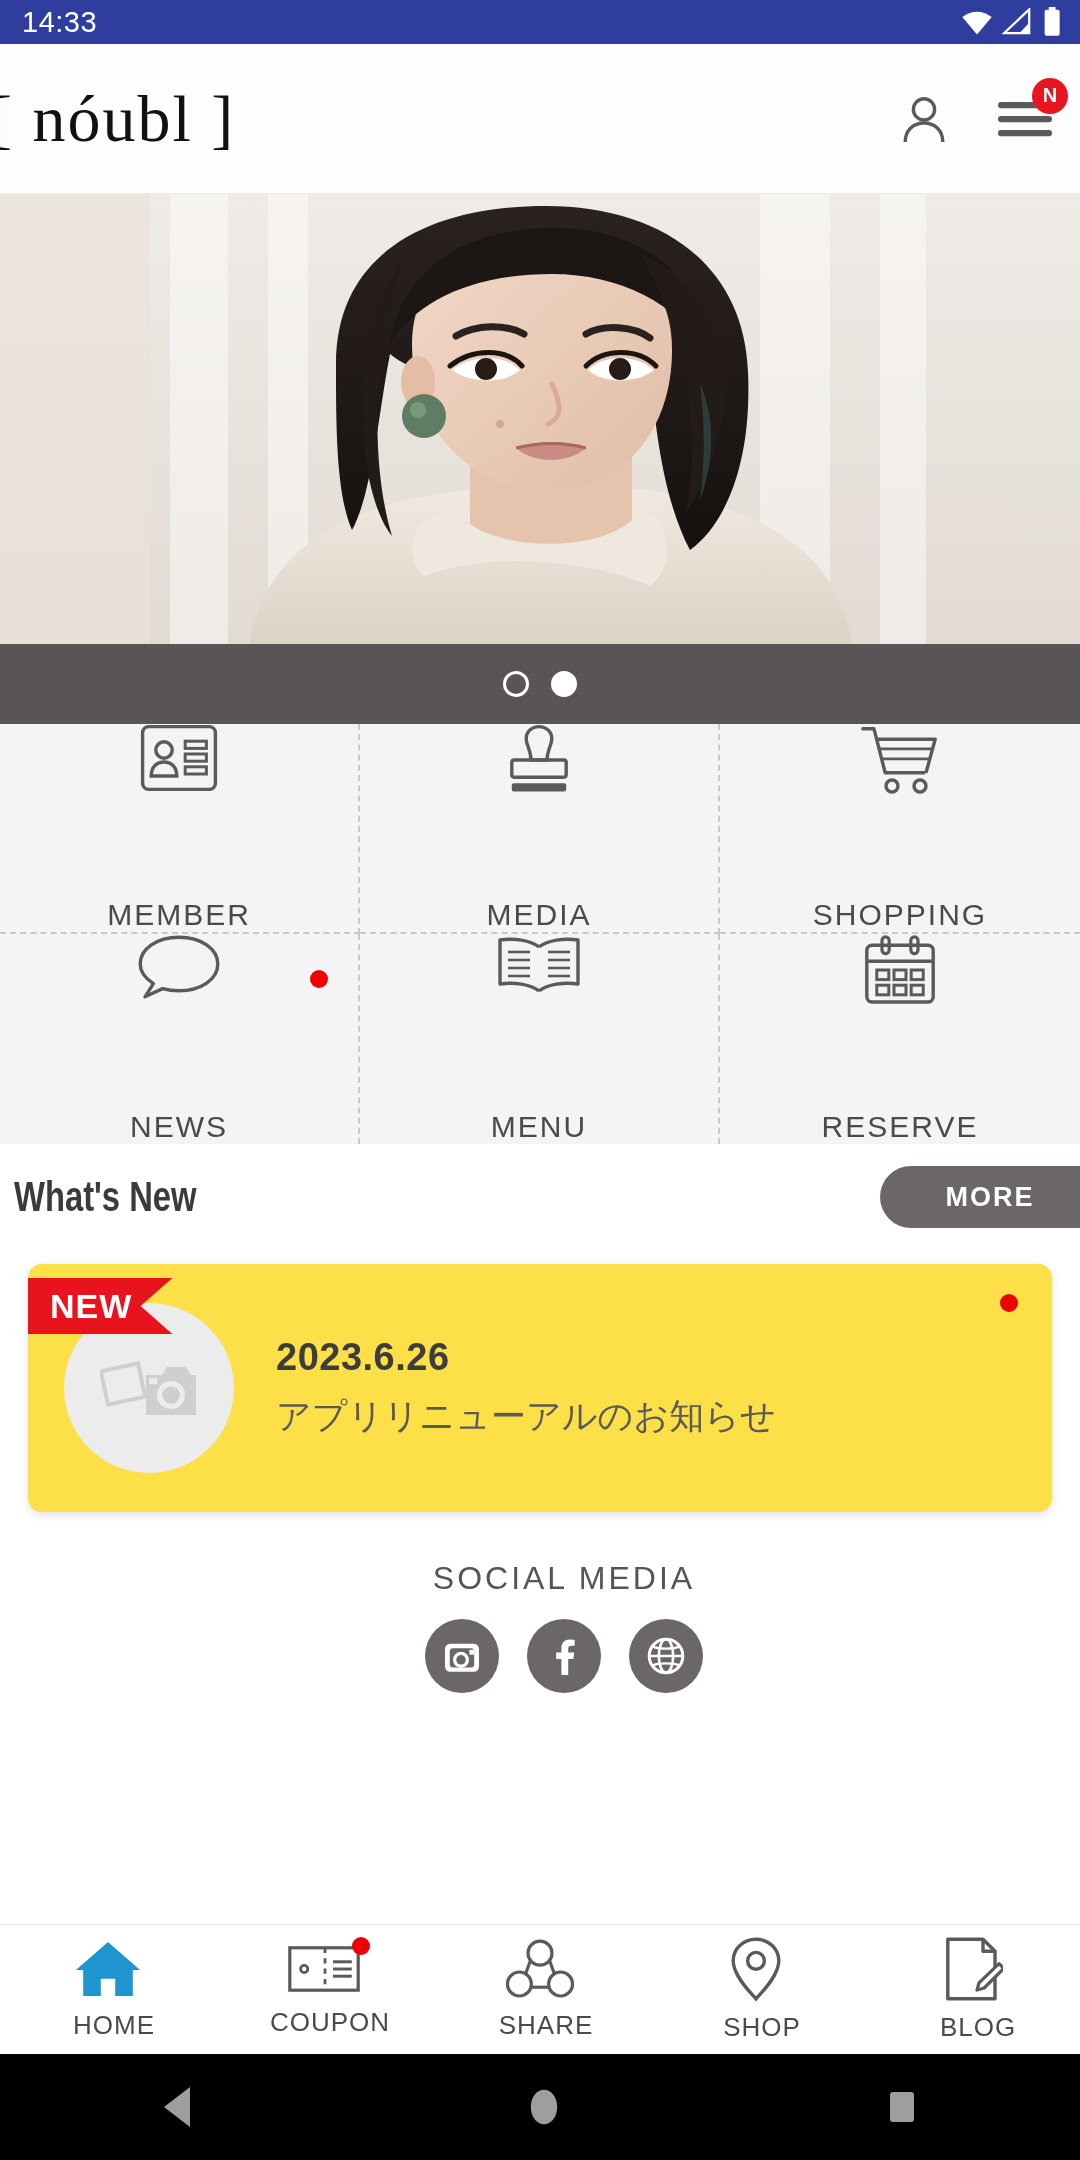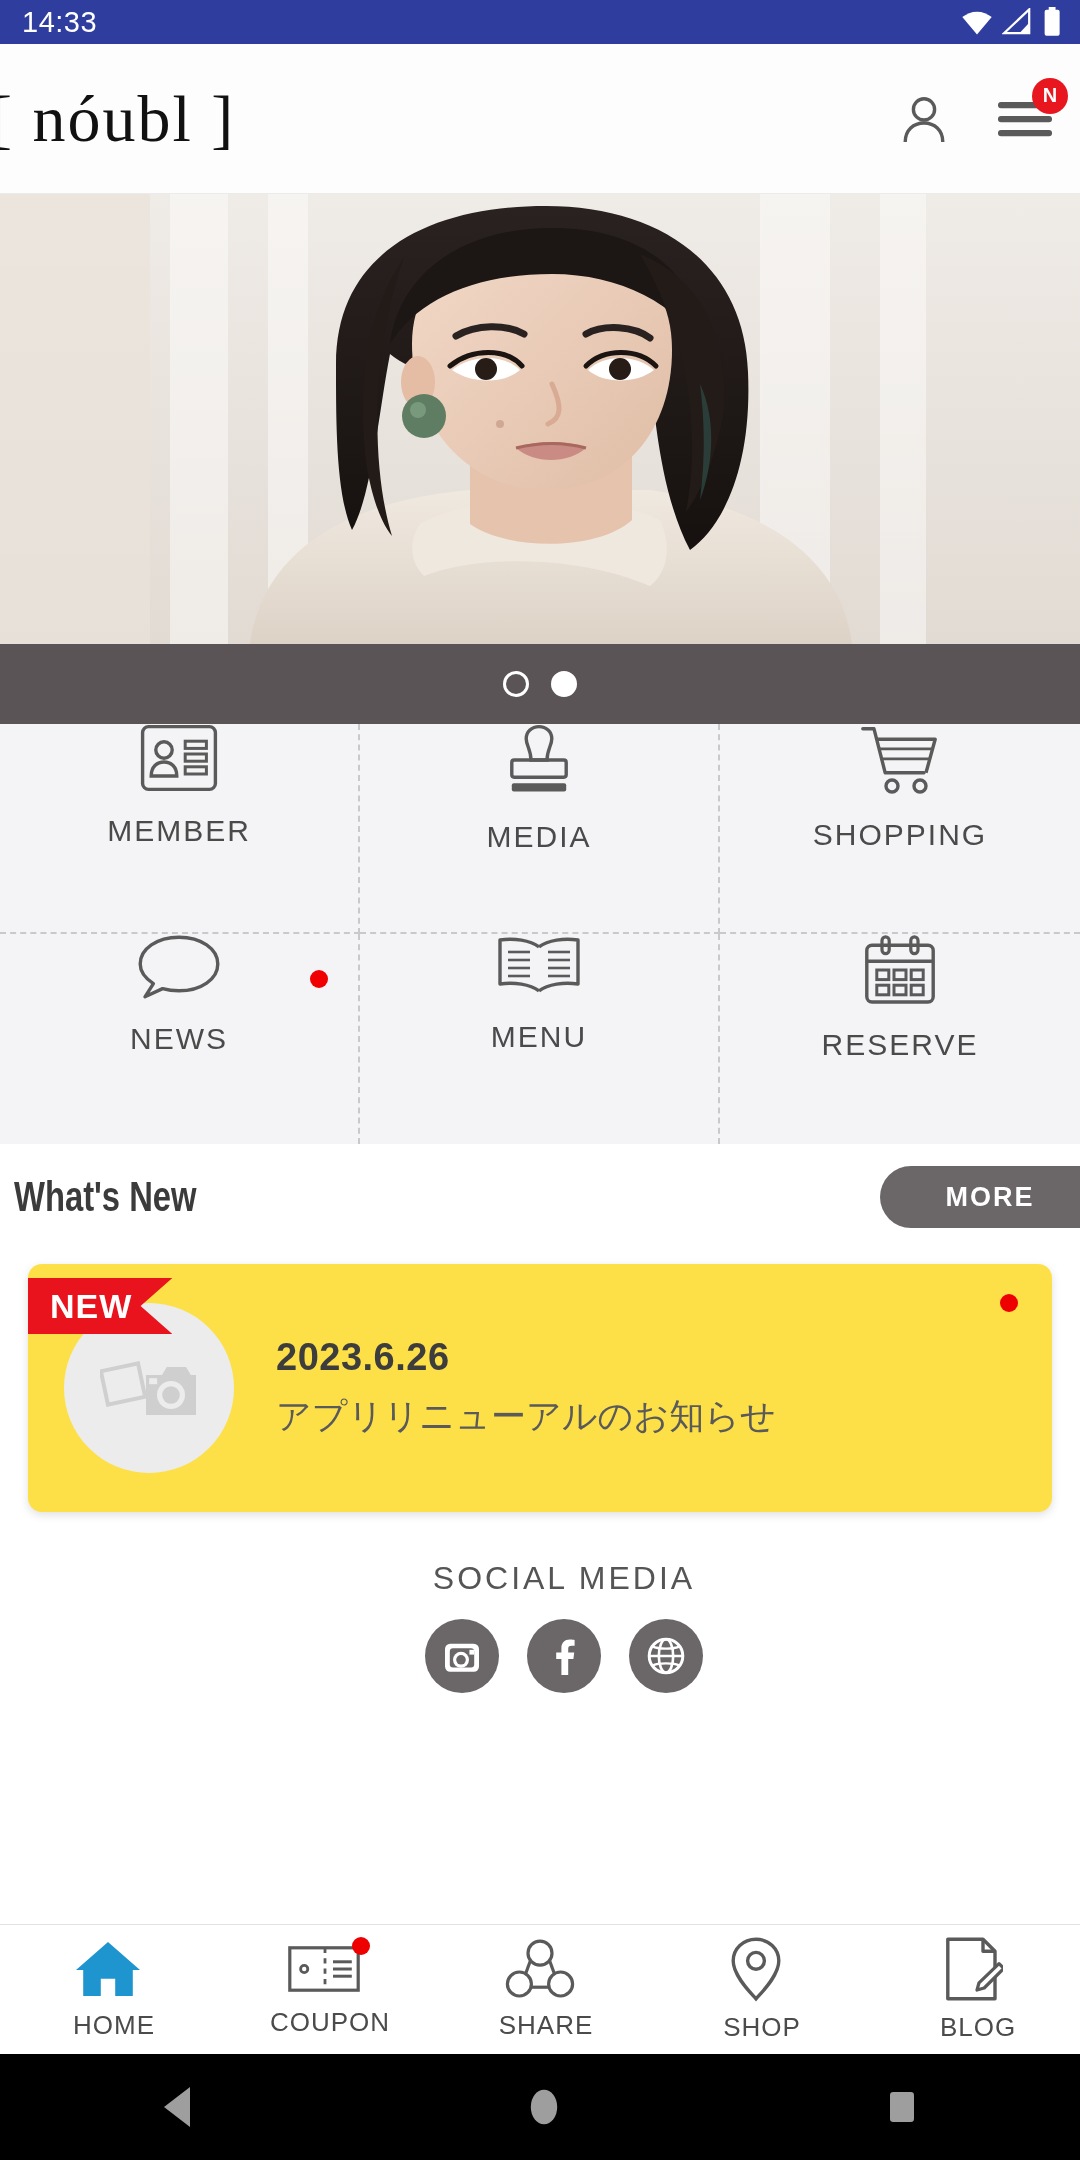--- a/index.html
+++ b/index.html
@@ -49,21 +49,21 @@
     width:1080px; height:80px; background:#5a5457;
     display:flex; align-items:center; justify-content:center; gap:22px;
   }
   .dot{ width:26px; height:26px; border-radius:50%; border:3px solid #fff; }
   .dot.active{ background:#fff; }
 
   
   .grid{ background:#f4f4f6; display:grid; grid-template-columns:repeat(3,1fr); }
   .cell{
     position:relative; height:210px;
-    display:flex; flex-direction:column; align-items:center; justify-content:flex-start;
+    display:flex; flex-direction:column; align-items:center; justify-content:space-between;
     gap:22px;
   }
   .cell.br{ border-right:2px dashed #c9c9cd; }
   .cell.bb{ border-bottom:2px dashed #c9c9cd; }
   .cell-label{ font-size:30px; color:#4a4a4a; letter-spacing:2px; font-weight:300; }
   .cell-dot{
     position:absolute; top:36px; right:30px;
     width:18px; height:18px; border-radius:50%; background:#f00000;
   }
 

